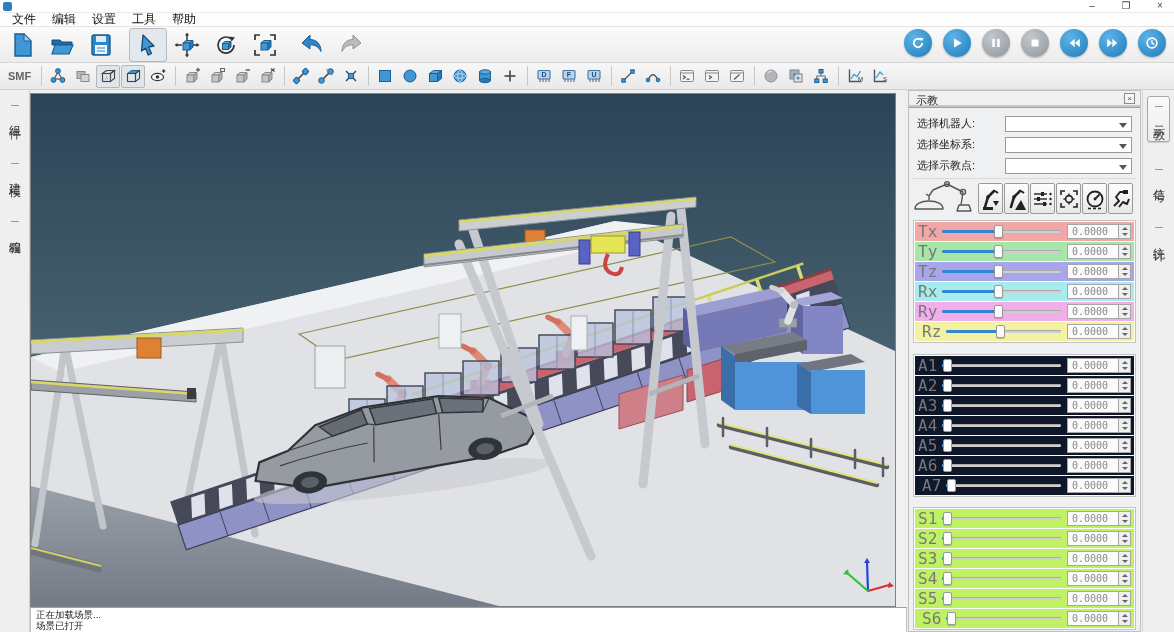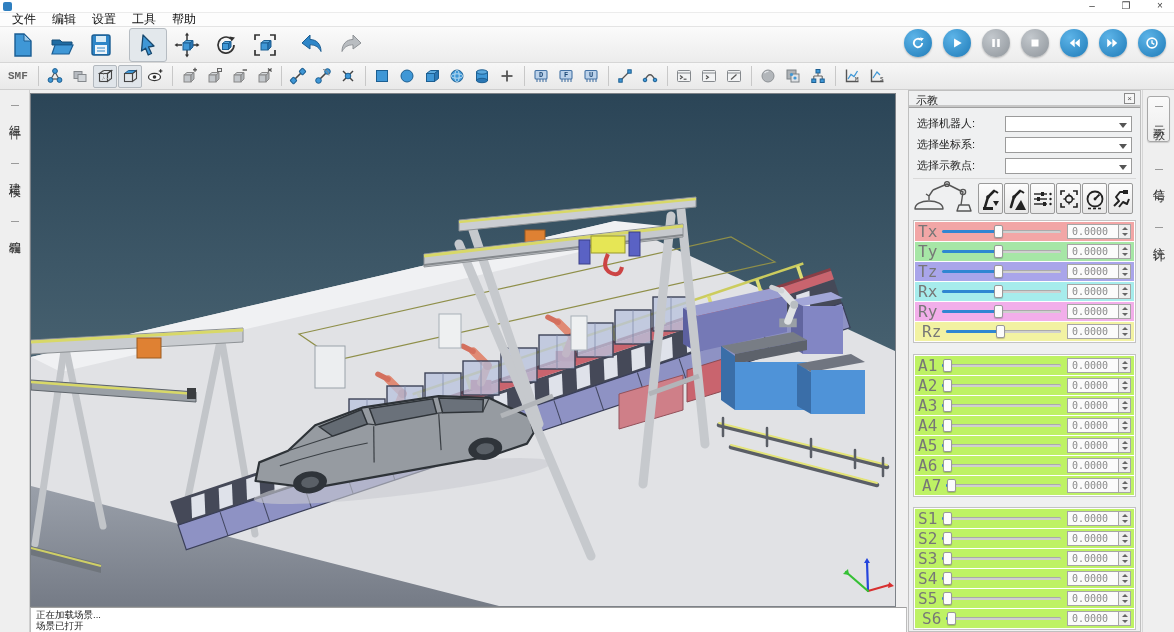--- a/index.html
+++ b/index.html
@@ -18,21 +18,21 @@
   
   #toolbar-main { position:absolute; left:0; top:27px; width:1174px; height:36px; background:linear-gradient(#fbfbfb,#ececec); border-bottom:1px solid #d6d6d6; display:flex; align-items:center; padding-left:4px; }
   .tbtn { width:38px; height:34px; display:flex; align-items:center; justify-content:center; border:1px solid transparent; border-radius:3px; margin-right:1px; }
   .tbtn.pressed { background:#e3e8ec; border-color:#b6bcc2; }
   .tgap { width:8px; }
   #playback { position:absolute; right:8px; top:29px; display:flex; gap:11px; }
   .pbtn { width:28px; height:28px; border-radius:50%; display:flex; align-items:center; justify-content:center; box-shadow:0 1px 2px rgba(0,0,0,.25); }
   .pbtn.on  { background:radial-gradient(circle at 35% 30%, #5db4e8, #1f7bb8); }
   .pbtn.off { background:radial-gradient(circle at 35% 30%, #c3c8cd, #8f959b); }
 
-  #toolbar-model { position:absolute; left:0; top:63px; width:1174px; height:27px; background:linear-gradient(#f7f7f7,#e9e9e9); border-bottom:1px solid #cfcfcf; display:flex; align-items:center; padding-left:6px;font-family:Liberation Mono, monospace; }
+  #toolbar-model { position:absolute; left:0; top:63px; width:1174px; height:27px; background:linear-gradient(#f7f7f7,#e9e9e9); border-bottom:1px solid #cfcfcf; display:flex; align-items:center; padding-left:6px; }
   .mbtn { width:24px; height:23px; display:flex; align-items:center; justify-content:center; border:1px solid transparent; border-radius:2px; margin-right:1px; }
   .mbtn.pressed { background:#e0e5ea; border-color:#b2b8be; }
   .msep { width:1px; height:20px; background:#c8c8c8; margin:0 4px; }
   #smf-label { font-size:11px; font-weight:bold; color:#666; padding:0 6px 0 2px; }
 
   
   #left-strip { position:absolute; left:0; top:90px; width:30px; height:542px; background:#efefef; border-right:1px solid #cfcfcf; display:flex; flex-direction:column; align-items:center; padding-top:10px; }
   #right-strip { position:absolute; left:1142px; top:90px; width:32px; height:542px; background:#efefef; border-left:1px solid #d6d6d6; display:flex; flex-direction:column; align-items:center; padding-top:6px; }
   .vdash { width:8px; height:1px; background:#9a9a9a; margin:5px 0; }
   .vlabel { writing-mode:vertical-rl; text-orientation:upright; font-size:12px; color:#333; letter-spacing:3px; margin:4px 0; }
@@ -71,21 +71,21 @@
   .trk .hnd { position:absolute; top:1px; width:9px; height:13px; background:#fcfcfc; border:1px solid #999; border-radius:2px; box-shadow:0 1px 1px rgba(0,0,0,.2); }
   .mid .fill { width:47%; } .mid .hnd { left:calc(47% - 4px); }
   .zero .fill { width:2%; } .zero .hnd { left:1px; }
   .valbox { width:52px; height:15px; background:#fbfbfb; border:1px solid #a6a6a6; font-size:10px; line-height:13px; color:#8a8a8a; font-family:"DejaVu Sans Mono",monospace; padding-left:4px; }
   .spin { width:12px; height:15px; border:1px solid #a6a6a6; border-left:none; background:#efefef; display:flex; flex-direction:column; }
   .spin i { flex:1; display:flex; align-items:center; justify-content:center; }
   .spin .up::after { content:""; border-left:3px solid transparent; border-right:3px solid transparent; border-bottom:3px solid #666; }
   .spin .dn::after { content:""; border-left:3px solid transparent; border-right:3px solid transparent; border-top:3px solid #666; }
   .cr0{background:#f2a6a6}.cr1{background:#a6e6a6}.cr2{background:#a9a5ea}
   .cr3{background:#a6ecec}.cr4{background:#f2aeea}.cr5{background:#f2f2a2}
-  .jrow{background:#bef264}
+  .jrow{background:#0f172a}
   .erow{background:#bef264}
 </style>
 </head>
 <body>
 
 <div id="titlebar">
   <div id="appicon"></div>
   <div class="wbtn" id="btn-min">–</div>
   <div class="wbtn" id="btn-max">❐</div>
   <div class="wbtn" id="btn-close">×</div>

